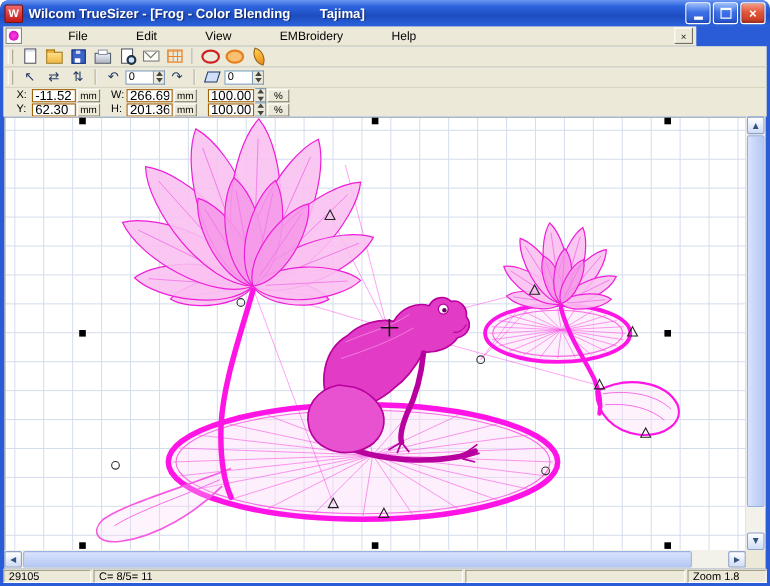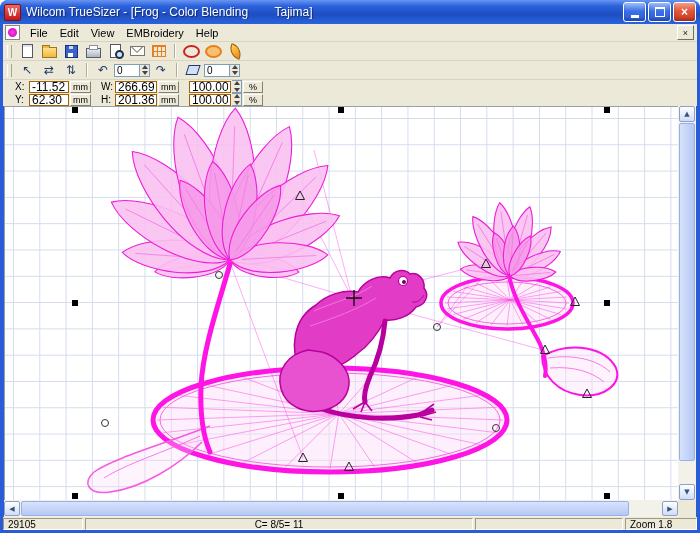--- a/index.html
+++ b/index.html
@@ -6,33 +6,33 @@
   .window{position:relative;width:700px;height:533px;background:#2a5cd8;
     font-family:"Liberation Sans",sans-serif;border-radius:8px 8px 0 0;overflow:hidden;}
 
   
   .titlebar{position:absolute;top:0;left:0;width:700px;height:24px;box-sizing:border-box;
     display:flex;align-items:center;padding:0 4px;border-radius:8px 8px 0 0;
     background:linear-gradient(#6a96f2,#2b63dd 25%,#1d4dc0 60%,#2b63dd);}
   .app-icon{width:15px;height:15px;border-radius:2px;background:linear-gradient(#f06a6a,#c01818);
     border:1px solid #801010;color:#fff;font-size:10px;font-weight:bold;
     display:flex;align-items:center;justify-content:center;}
-  .title{color:#fff;font-weight:normal;font-size:12px;flex:1;margin-left:5px;white-space:pre;
+  .title{color:#fff;font-weight:bold;font-size:12px;flex:1;margin-left:5px;white-space:pre;
     overflow:hidden;text-shadow:1px 1px 1px rgba(0,0,40,.55);}
   .winbtn{width:21px;height:18px;margin-left:2px;border-radius:3px;border:1px solid #fff;
     display:flex;align-items:center;justify-content:center;
     background:linear-gradient(#9cc0f8,#3c70e8 45%,#2a5cd8);
     box-shadow:inset 0 -2px 3px rgba(0,0,40,.25);color:#fff;font-size:12px;font-weight:bold;}
   .winbtn.close{background:linear-gradient(#f5a088,#e2573a 45%,#c93a20);}
   .g-min{width:8px;height:3px;background:#fff;margin-top:8px;}
   .g-restore{width:8px;height:7px;border:1px solid #fff;border-top-width:2px;}
 
   
-  .menubar{position:absolute;top:24px;left:3px;width:694px;height:18px;box-sizing:border-box;
-    background:#ece9d8;display:flex;align-items:center;font-size:11px;border-bottom:1px solid #d8d4c2;}
+  .menubar{position:absolute;top:24px;left:3px;width:630px;height:18px;box-sizing:border-box;
+    background:#ece9d8;display:flex;align-items:center;font-size:11px;border-bottom:1px solid #d8d4c2;gap:32px;}
   .menu-item{padding:1px 6px;color:#000;}
   .child-icon{width:13px;height:13px;margin:0 4px 0 2px;background:#fff;border:1px solid #888;position:relative;}
   .child-icon::after{content:'';position:absolute;left:2px;top:2px;right:2px;bottom:2px;
     background:radial-gradient(#ff40e8,#c800b0);border-radius:50%;}
   .mdi-close{margin-left:auto;margin-right:3px;width:15px;height:13px;background:#ece9d8;
     border:1px solid;border-color:#fff #716f64 #716f64 #fff;
     display:flex;align-items:center;justify-content:center;font-size:9px;color:#222;}
 
   
   .toolbar{position:absolute;left:3px;width:694px;height:19px;box-sizing:border-box;background:#ece9d8;
@@ -106,21 +106,21 @@
   .vthumb{position:absolute;left:1px;top:17px;width:16px;height:338px;border-radius:2px;
     background:linear-gradient(90deg,#d8e2fc,#b4c8f4);border:1px solid #98b1e4;box-sizing:border-box;}
   .hthumb{position:absolute;top:1px;left:17px;width:608px;height:15px;border-radius:2px;
     background:linear-gradient(#d8e2fc,#b4c8f4);border:1px solid #98b1e4;box-sizing:border-box;}
 
   
   .statusbar{position:absolute;top:517px;left:3px;width:694px;height:13px;background:#ece9d8;
     display:flex;gap:2px;font-size:10px;box-sizing:border-box;padding-top:1px;}
   .sp{border:1px solid;border-color:#9d9a84 #fff #fff #9d9a84;display:flex;align-items:center;
     padding:0 4px;box-sizing:border-box;white-space:nowrap;overflow:hidden;}
-  .sp1{width:80px;} .sp2{width:388px;justify-content:center;} .sp3{flex:1;} .sp4{width:72px;}
+  .sp1{width:80px;} .sp2{width:336px;justify-content:flex-start;} .sp3{flex:1;} .sp4{width:72px;}
 </style>
 </head>
 <body>
 
 <div class="window">
 
   <div class="titlebar">
     <div class="app-icon">W</div>
     <div class="title">Wilcom TrueSizer - [Frog - Color Blending        Tajima]</div>
     <div class="winbtn">

